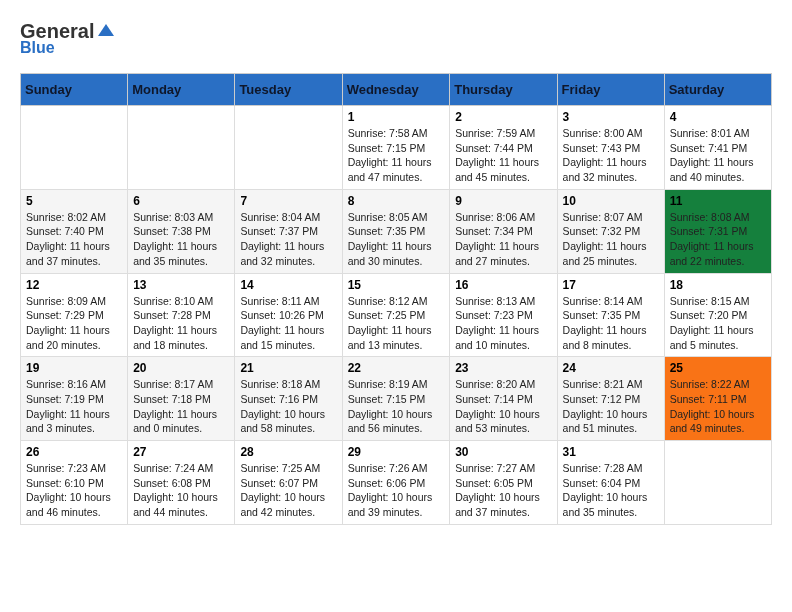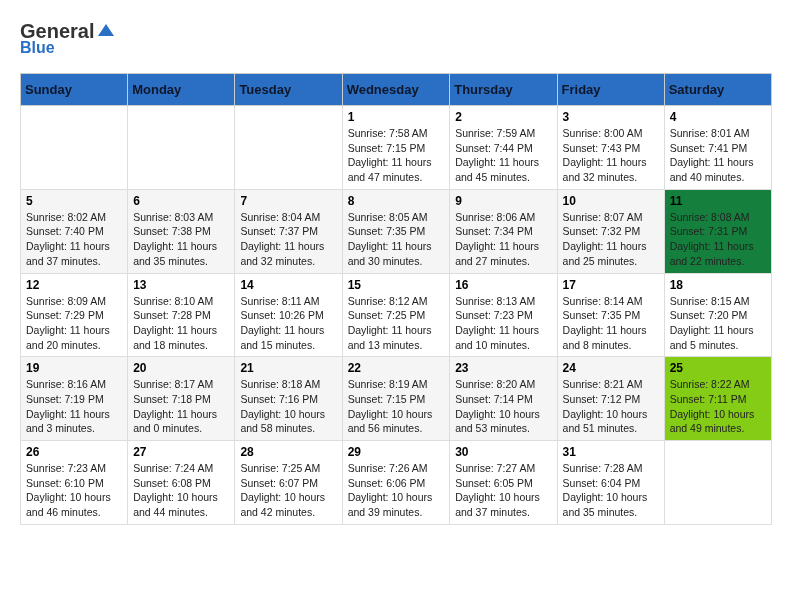--- a/index.html
+++ b/index.html
@@ -303,21 +303,21 @@
         </div>
       </td>
         <td style="background-color: rgb(245, 245, 245);">
         <span class="day-num">24</span>
         <div class="day-info">
           <span>Sunrise: 8:21 AM</span><br>
           <span>Sunset: 7:12 PM</span><br>
           <span>Daylight: 10 hours and 51 minutes.</span>
         </div>
       </td>
-        <td style="background-color: #84cc16;">
+        <td style="background-color: #f97316;">
         <span class="day-num">25</span>
         <div class="day-info">
           <span>Sunrise: 8:22 AM</span><br>
           <span>Sunset: 7:11 PM</span><br>
           <span>Daylight: 10 hours and 49 minutes.</span>
         </div>
       </td>
       </tr>
       <tr>
         <td>

